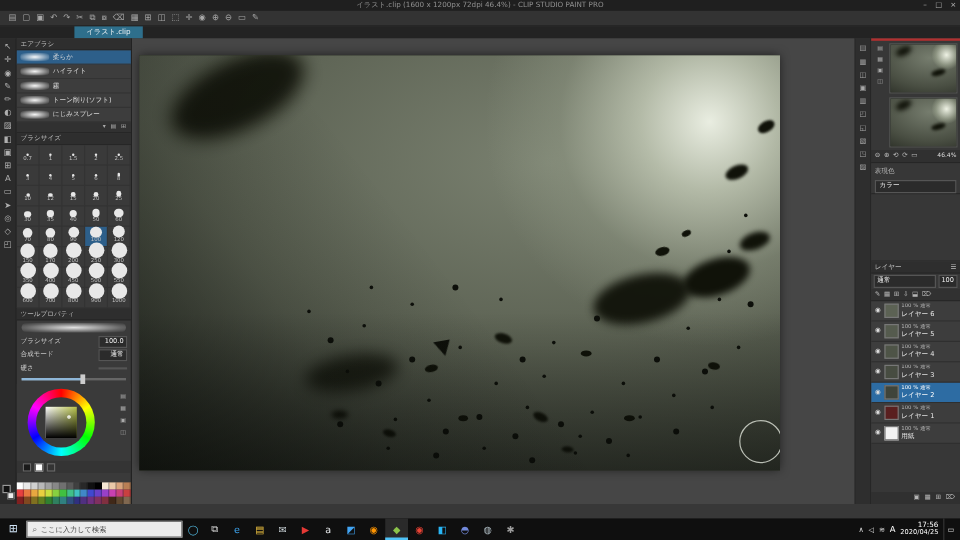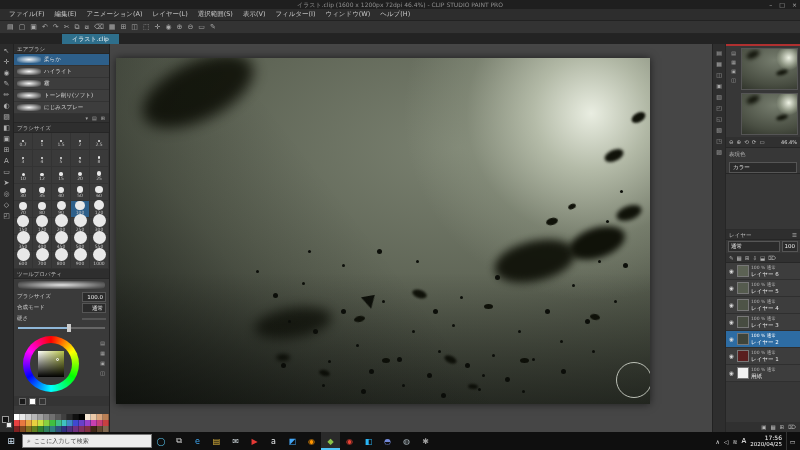--- a/index.html
+++ b/index.html
@@ -159,32 +159,20 @@
   <div class="titlebar">
     <span class="title">イラスト.clip (1600 x 1200px 72dpi 46.4%) - CLIP STUDIO PAINT PRO</span>
     <div class="win-controls">
 
     <span class="win-ctrl">–</span>
         <span class="win-ctrl">□</span>
         <span class="win-ctrl">×</span>
       </div>
   </div>
 
-  <div class="menubar">
-
-  <span class="menu-item">ファイル(F)</span>
-      <span class="menu-item">編集(E)</span>
-      <span class="menu-item">アニメーション(A)</span>
-      <span class="menu-item">レイヤー(L)</span>
-      <span class="menu-item">選択範囲(S)</span>
-      <span class="menu-item">表示(V)</span>
-      <span class="menu-item">フィルター(I)</span>
-      <span class="menu-item">ウィンドウ(W)</span>
-      <span class="menu-item">ヘルプ(H)</span>
-    </div>
 
   <div class="toolbar">
 
   <span class="tb-tool">▤</span>
       <span class="tb-tool">▢</span>
       <span class="tb-tool">▣</span>
       <span class="tb-tool">↶</span>
       <span class="tb-tool">↷</span>
       <span class="tb-tool">✂</span>
       <span class="tb-tool">⧉</span>

